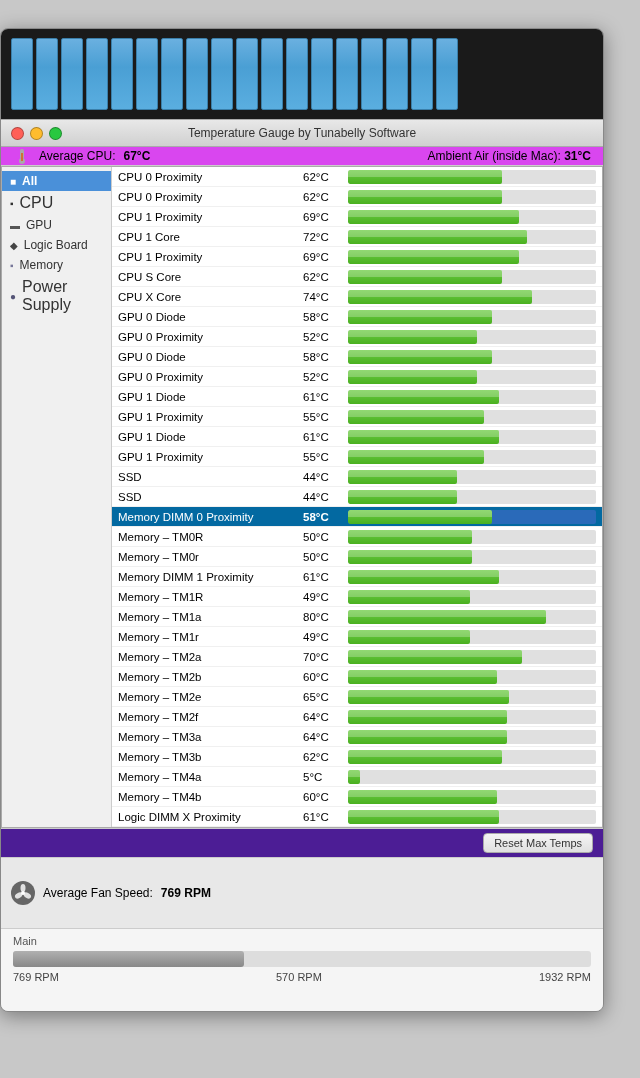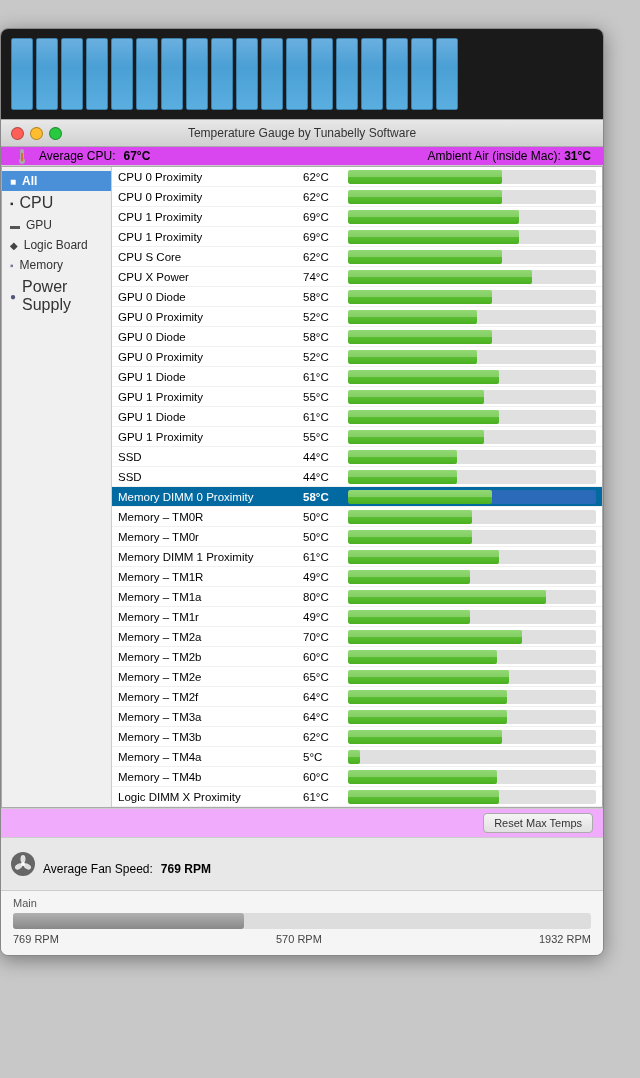--- a/index.html
+++ b/index.html
@@ -145,59 +145,59 @@
       top: 0;
       left: 0;
       right: 0;
       height: 50%;
       background: rgba(255,255,255,0.25);
       border-radius: 2px 2px 0 0;
     }
 
     
     .bottom-bar {
-      background: #f0abfc;
+      background: #4c1d95;
       border-top: 1px solid #ccc;
       padding: 4px 10px;
       text-align: right;
     }
     .reset-btn {
       background: linear-gradient(180deg, #f5f5f5, #e0e0e0);
       border: 1px solid #aaa;
       border-radius: 4px;
       padding: 3px 10px;
       font-size: 11px;
       cursor: pointer;
       color: #333;
     }
 
     .fan-section {
       background: #e8e8e8;
       border-top: 1px solid #ccc;
-      padding: 14px 10px;
-      display: flex;
-      align-items: flex-end;
+      padding: 23px 10px;
+      display: flex;
+      align-items: center;
       gap: 8px;
     }
     .fan-icon {
       width: 24px;
       height: 24px;
       background: #666;
       border-radius: 50%;
       display: flex;
       align-items: center;
       justify-content: center;
       color: white;
       font-size: 14px;
     }
 
     .rpm-section {
       background: #f5f5f5;
       border-top: 1px solid #ccc;
-      padding: 6px 12px 10px;
+      padding: 6px 12px 28px;
     }
     .rpm-label {
       font-size: 11px;
       color: #555;
       margin-bottom: 4px;
     }
     .rpm-bar-container {
       width: 100%;
       height: 16px;
       background: #ddd;
@@ -338,35 +338,42 @@
             </div>
           </div>
           <div class="temp-row">
             <span class="temp-name">CPU 1 Proximity</span>
             <span class="temp-value">69°C</span>
             <div class="bar-container">
               <div class="bar-fill" style="width: 69%;"></div>
             </div>
           </div>
           <div class="temp-row">
+            <span class="temp-name">CPU 1 Core</span>
+            <span class="temp-value">72°C</span>
+            <div class="bar-container">
+              <div class="bar-fill" style="width: 72%;"></div>
+            </div>
+          </div>
+          <div class="temp-row">
             <span class="temp-name">CPU 1 Proximity</span>
             <span class="temp-value">69°C</span>
             <div class="bar-container">
               <div class="bar-fill" style="width: 69%;"></div>
             </div>
           </div>
           <div class="temp-row">
             <span class="temp-name">CPU S Core</span>
             <span class="temp-value">62°C</span>
             <div class="bar-container">
               <div class="bar-fill" style="width: 62%;"></div>
             </div>
           </div>
           <div class="temp-row">
-            <span class="temp-name">CPU X Power</span>
+            <span class="temp-name">CPU X Core</span>
             <span class="temp-value">74°C</span>
             <div class="bar-container">
               <div class="bar-fill" style="width: 74%;"></div>
             </div>
           </div>
           <div class="temp-row">
             <span class="temp-name">GPU 0 Diode</span>
             <span class="temp-value">58°C</span>
             <div class="bar-container">
               <div class="bar-fill" style="width: 58%;"></div>

